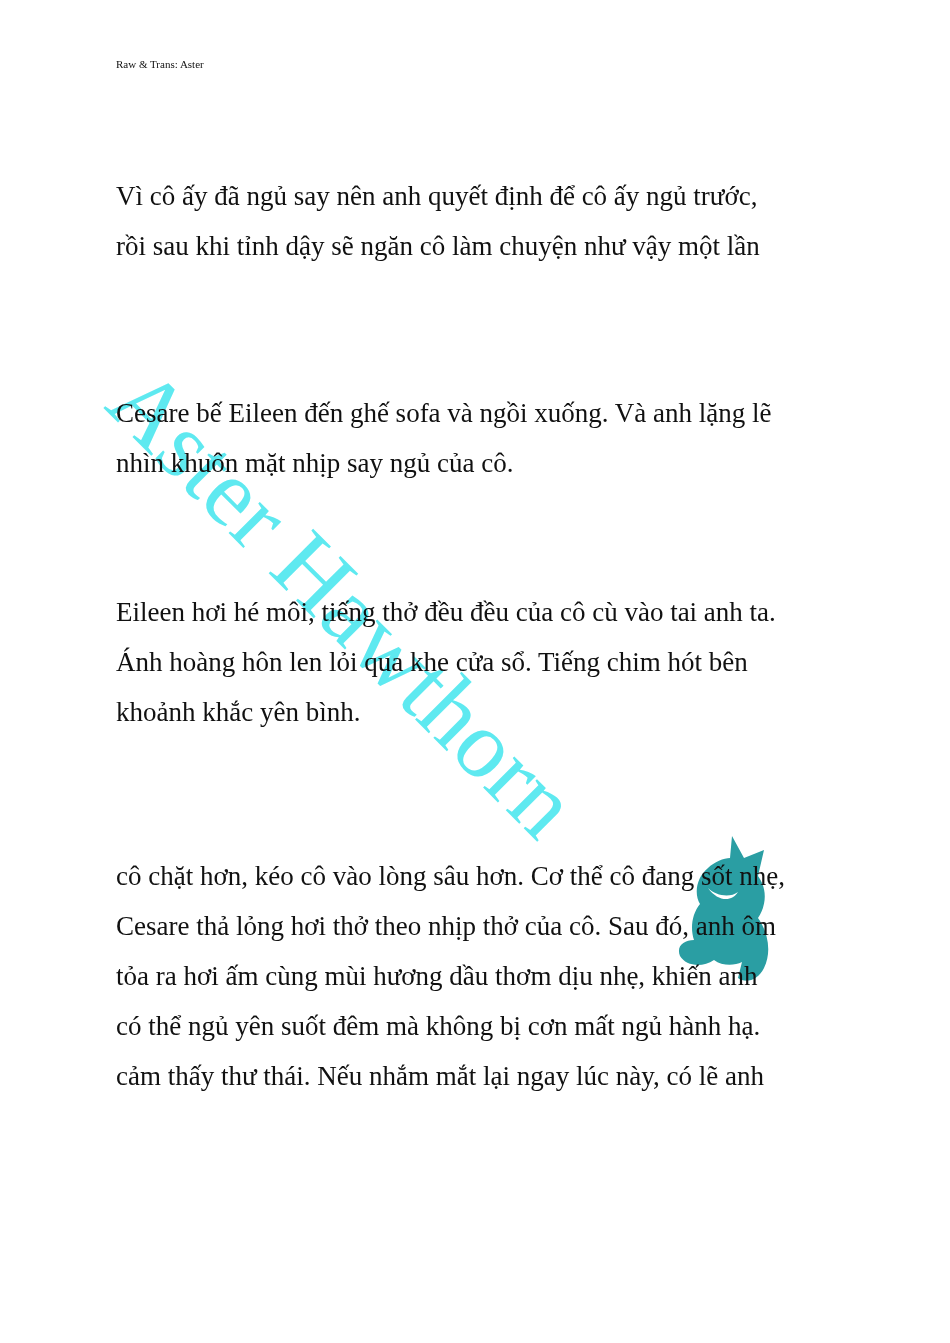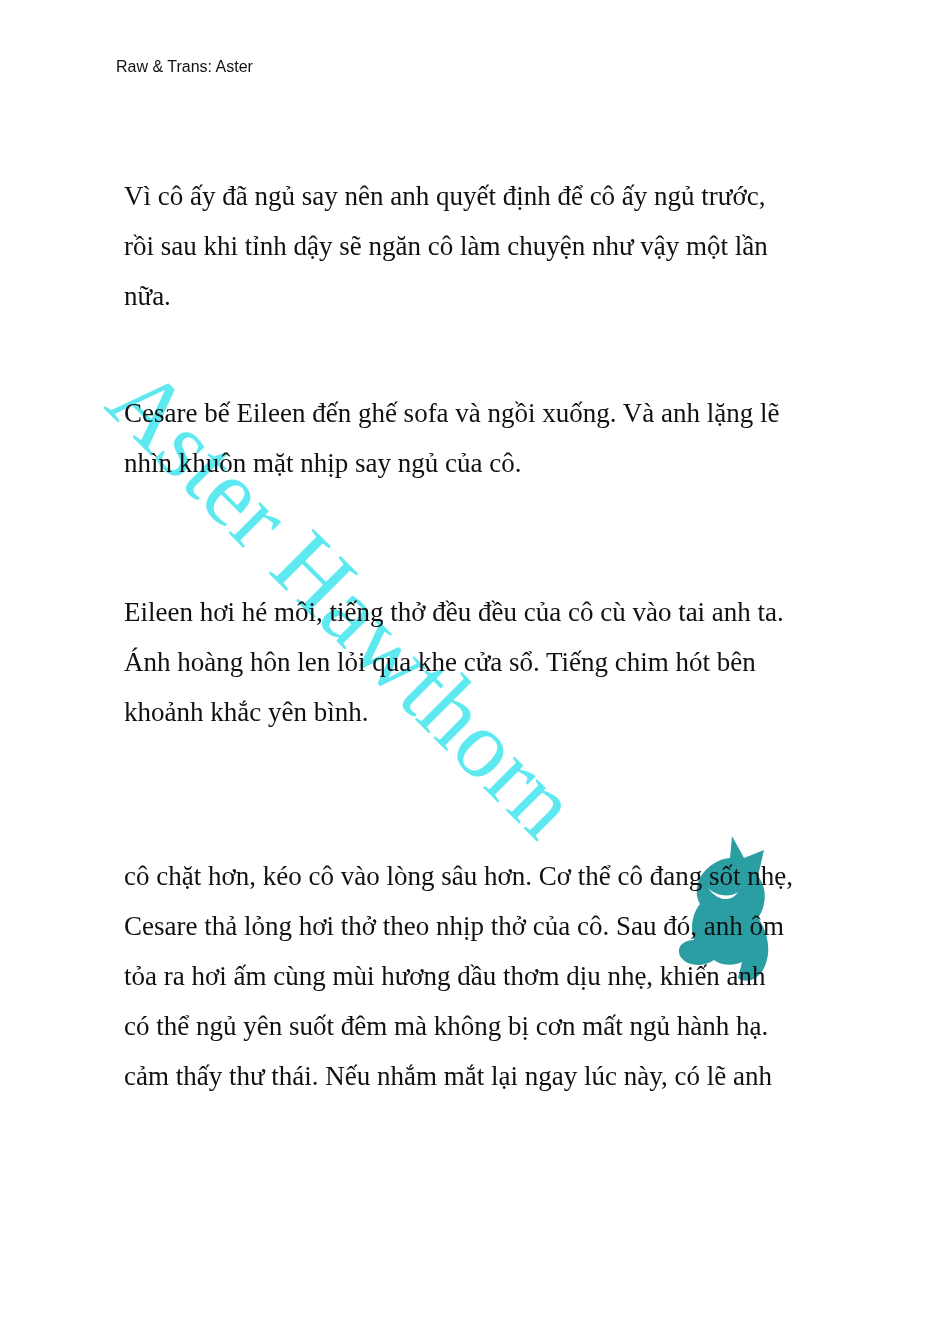--- a/index.html
+++ b/index.html
@@ -10,35 +10,35 @@
     body {
       width: 950px;
       height: 1343px;
       position: relative;
       overflow: hidden;
     }
     .header {
       position: absolute;
       left: 116px;
       top: 58px;
-      font-family: Liberation Sans, sans-serif;
-      font-size: 16px;
+      font-family: Liberation Serif, serif;
+      font-size: 11px;
       color: #111111;
     }
     .para {
       position: absolute;
       left: 116px;
       width: 740px;
       font-family: "Liberation Serif", serif;
       font-size: 27px;
       line-height: 50px;
       color: #111111;
       margin: 0;
     }
-    .para div { white-space: nowrap; margin-left: 8px; }
+    .para div { white-space: nowrap; }
     .watermark {
       position: absolute;
       left: 120px;
       top: 555px;
       font-family: "Liberation Serif", serif;
       font-size: 96px;
       color: #43e6ee;
       opacity: 0.85;
       transform: rotate(45deg);
       transform-origin: 0 0;
@@ -68,21 +68,20 @@
 
 <svg class="cat" viewBox="0 0 110 160">
   <path fill="#2a9ea3" d="M60 8 L72 30 L92 22 L86 48 C96 62 94 78 86 90 C96 104 100 124 92 140 C86 152 74 156 66 150 L70 134 C62 138 50 138 42 132 C30 140 14 138 8 128 C4 118 12 112 22 112 C18 100 20 86 28 76 C22 66 24 50 36 40 C42 34 52 30 58 30 Z"></path>
   <path fill="#ffffff" d="M36 60 C44 68 58 70 66 64 C60 74 46 74 36 60 Z"></path>
 </svg>
 
 <div class="text-layer">
   <div class="para" style="top:171px;">
     <div>Vì cô ấy đã ngủ say nên anh quyết định để cô ấy ngủ trước,</div>
     <div>rồi sau khi tỉnh dậy sẽ ngăn cô làm chuyện như vậy một lần</div>
-    <div>nữa.</div>
   </div>
 
   <div class="para" style="top:388px;">
     <div>Cesare bế Eileen đến ghế sofa và ngồi xuống. Và anh lặng lẽ</div>
     <div>nhìn khuôn mặt nhịp say ngủ của cô.</div>
   </div>
 
   <div class="para" style="top:587px;">
     <div>Eileen hơi hé môi, tiếng thở đều đều của cô cù vào tai anh ta.</div>
     <div>Ánh hoàng hôn len lỏi qua khe cửa sổ. Tiếng chim hót bên</div>

